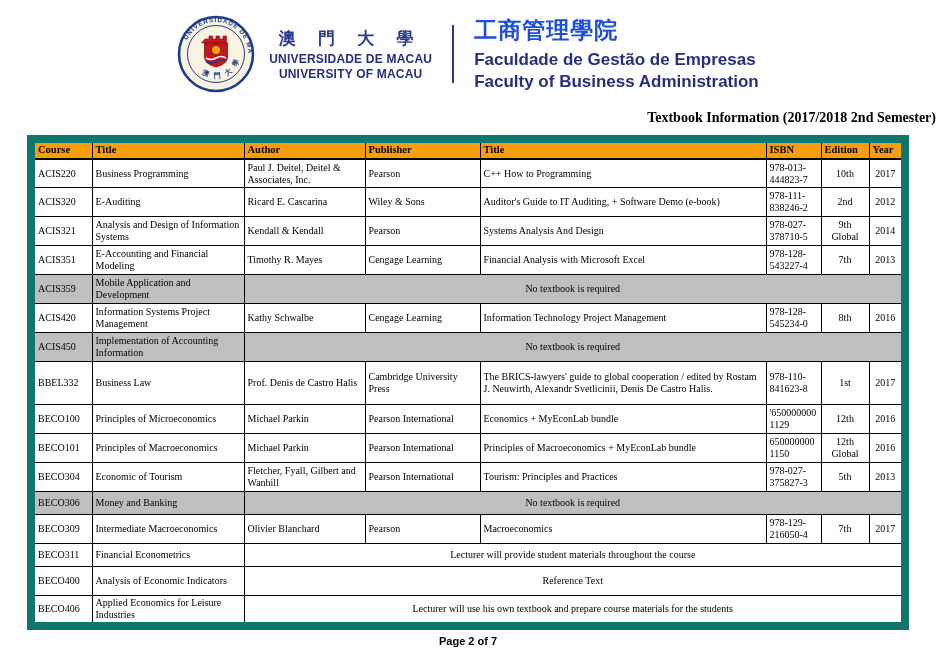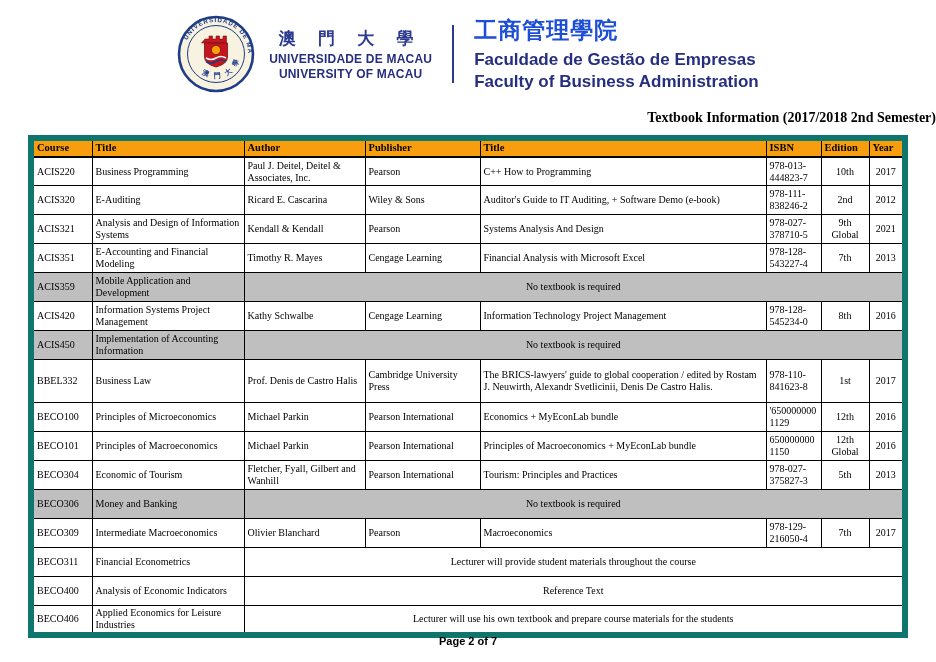--- a/index.html
+++ b/index.html
@@ -59,42 +59,42 @@
   }
 
   
   table.tb {
     width: 874px;
     margin: 1px auto;
     border-collapse: collapse;
     table-layout: fixed;
     font-size: 10px;
     line-height: 1.2;
-    border: 6px solid #0f766e;
+    border: 8px solid #0f766e;
   }
   table.tb th, table.tb td {
     border: 1px solid #000;
     padding: 1px 3px;
     vertical-align: middle;
     overflow: hidden;
   }
   table.tb thead th {
     background: #f89d0e;
     text-align: left;
     font-weight: bold;
     font-size: 10.5px;
     border-bottom: 2px solid #000;
     padding: 1px 3px;
   }
   td.c-isbn { overflow-wrap: anywhere; }
   td.c-edition, td.c-year { text-align: center; }
   td.c-note { text-align: center; }
   tr.shaded td { background: #bfbfbf; }
   tr.r2 td { height: 29px; }
-  tr.r1 td { height: 29px; }
+  tr.r1 td { height: 23px; }
   tr.r3 td { height: 43px; }
 
   
   .footer {
     position: absolute;
     bottom: 15px; left: 0; right: 0;
     text-align: center;
     font-family: "Liberation Sans", sans-serif;
     font-size: 11px; font-weight: bold; margin-top: 37px;
   }
@@ -193,21 +193,21 @@
         <td class="c-year">2012</td>
       </tr>
       <tr class="r2">
         <td class="c-course">ACIS321</td>
         <td>Analysis and Design of Information Systems</td>
         <td>Kendall &amp; Kendall</td>
         <td>Pearson</td>
         <td>Systems Analysis And Design</td>
         <td class="c-isbn">978-027-378710-5</td>
         <td class="c-edition">9th Global</td>
-        <td class="c-year">2021</td>
+        <td class="c-year">2014</td>
       </tr>
       <tr class="r2">
         <td class="c-course">ACIS351</td>
         <td>E-Accounting and Financial Modeling</td>
         <td>Timothy R. Mayes</td>
         <td>Cengage Learning</td>
         <td>Financial Analysis with Microsoft Excel</td>
         <td class="c-isbn">978-128-543227-4</td>
         <td class="c-edition">7th</td>
         <td class="c-year">2013</td>

